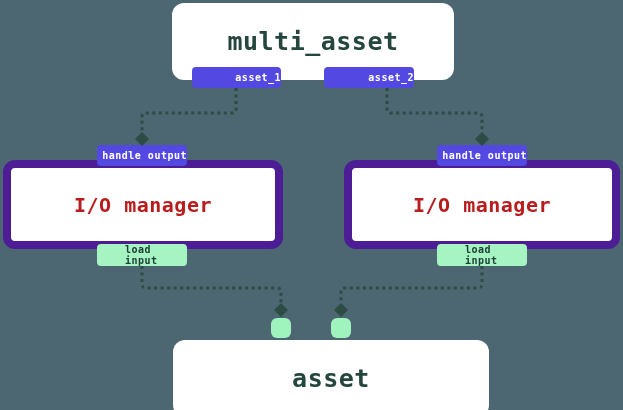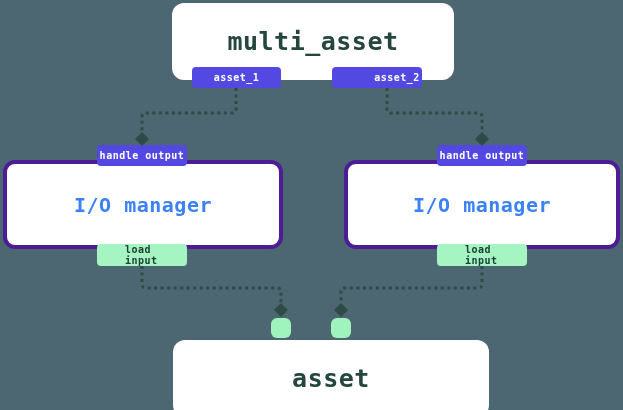--- a/index.html
+++ b/index.html
@@ -25,32 +25,32 @@
   .node-gray {
     background: #ffffff;
     border-radius: 12px;
     color: #24463F;
     font-size: 25px;
     font-weight: 700;
     letter-spacing: 0.5px;
   }
   .node-white {
     background: #FFFFFF;
-    border: 4px solid #4c1d95;
+    border: 8px solid #4c1d95;
     border-radius: 12px;
-    color: #3b82f6;
+    color: #b91c1c;
     font-size: 20px;
     font-weight: 700;
     letter-spacing: 0.5px;
   }
   .badge {
     position: absolute;
     display: flex;
     align-items: center;
-    justify-content: center;
+    justify-content: flex-end;
     box-sizing: border-box;
     border-radius: 4px;
     font-size: 10px;
     font-weight: 700;
     letter-spacing: 0.5px;
   }
   .badge-purple {
     background: #5348E2;
     color: #FFFFFF;
   }
@@ -61,21 +61,21 @@
   }
   .handle-square {
     position: absolute;
     width: 20px;
     height: 20px;
     background: #9FF3BC;
     border-radius: 6px;
   }
   #multi-asset-node { left: 172px; top: 3px;   width: 282px; height: 77px; }
   #badge-asset-1    { left: 192px; top: 67px;  width: 89px;  height: 21px; }
-  #badge-asset-2    { left: 332px; top: 67px;  width: 90px;  height: 21px; padding-left: 40px; }
+  #badge-asset-2    { left: 324px; top: 67px;  width: 90px;  height: 21px; padding-left: 40px; }
   #io-manager-left  { left: 3px;   top: 160px; width: 280px; height: 89px; }
   #io-manager-right { left: 344px; top: 160px; width: 276px; height: 89px; }
   #badge-handle-output-left  { left: 97px;  top: 145px; width: 90px; height: 21px; }
   #badge-handle-output-right { left: 437px; top: 145px; width: 90px; height: 21px; }
   #badge-load-input-left     { left: 97px;  top: 244px; width: 90px; height: 22px; }
   #badge-load-input-right    { left: 437px; top: 244px; width: 90px; height: 22px; }
   #asset-node       { left: 173px; top: 340px; width: 316px; height: 77px; }
   #handle-square-1  { left: 271px; top: 318px; }
   #handle-square-2  { left: 331px; top: 318px; }
   #connector-layer {

